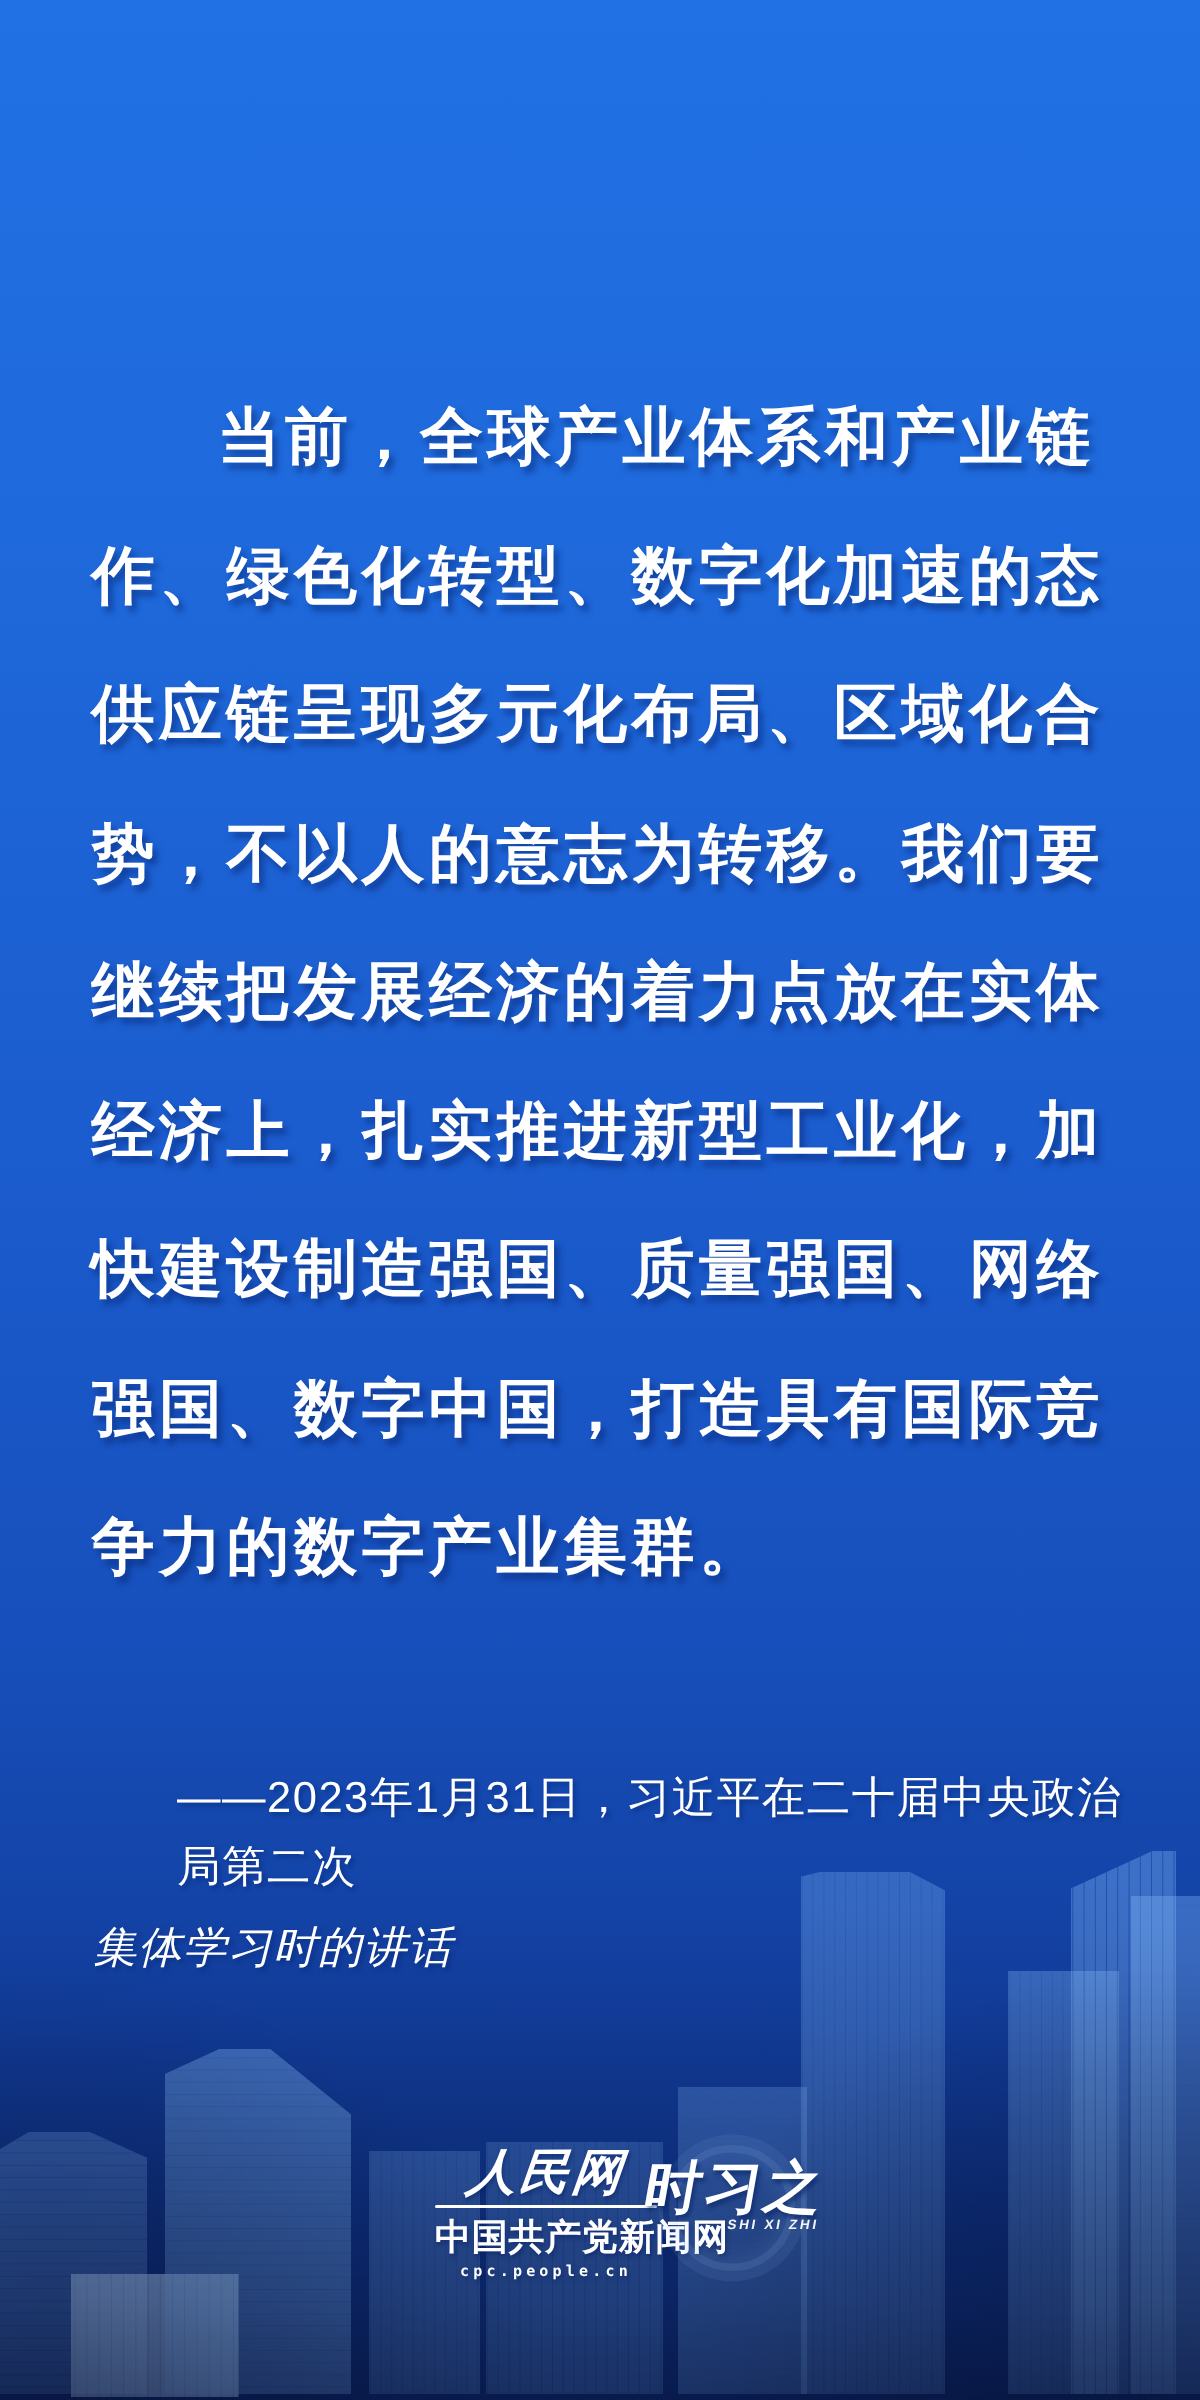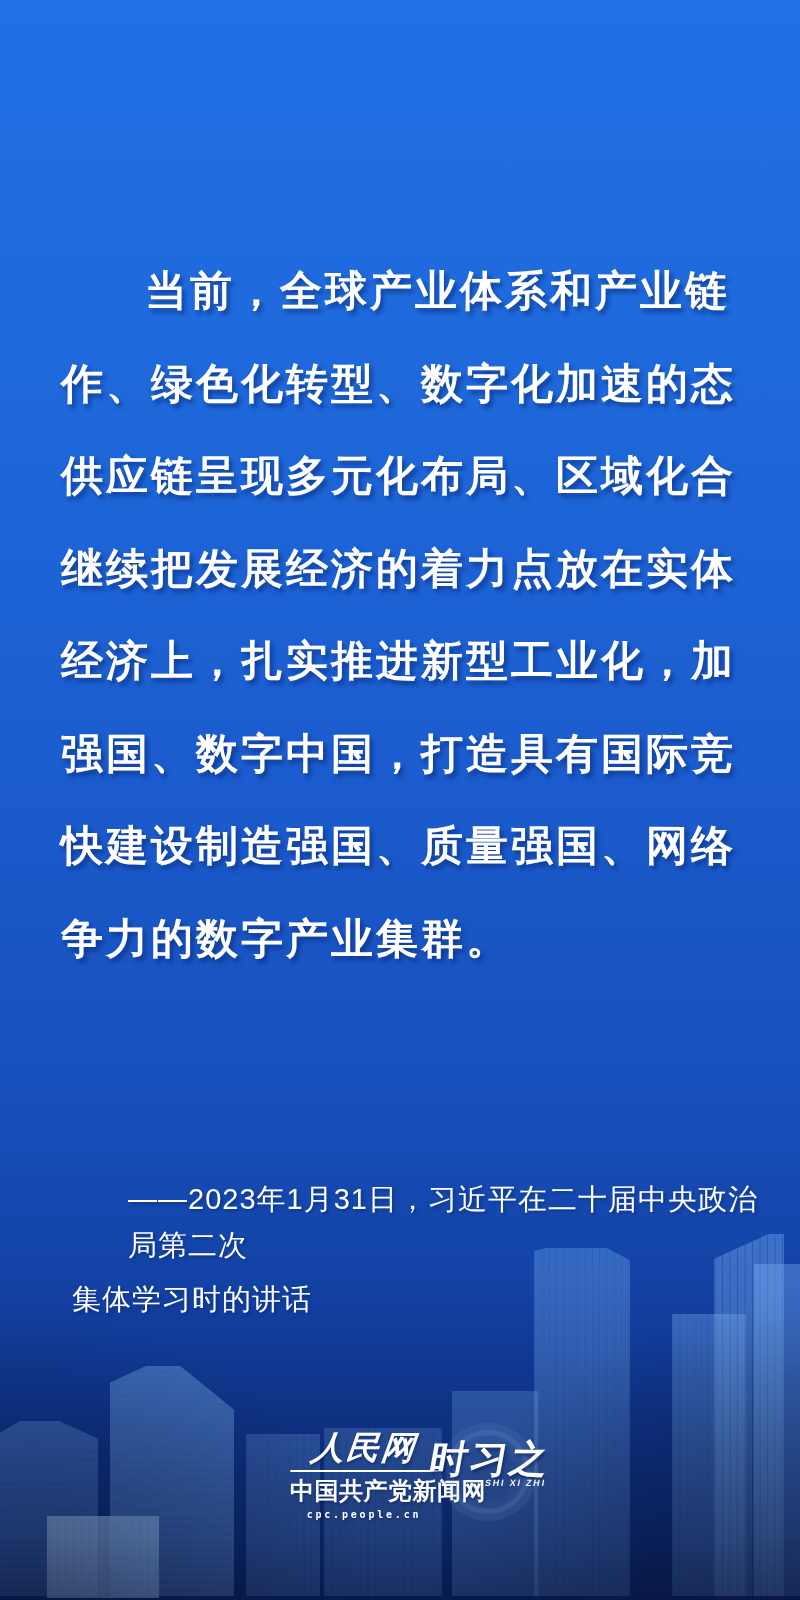--- a/index.html
+++ b/index.html
@@ -34,27 +34,27 @@
   .quote {
     position:absolute; left:61px; top:245px; width:690px;
     color:#ffffff; font-weight:bold; font-size:42px;
     letter-spacing:3px;
     text-shadow:3px 4px 4px rgba(6,35,110,.55);
   }
   .quote-line { height:92.5px; line-height:92.5px; white-space:nowrap; }
   .quote-line:first-child { text-indent:2em; }
   
   .attribution {
-    position:absolute; left:72px; top:1176px; width:700px;
+    position:absolute; left:62px; top:1176px; width:700px;
     color:#ffffff; font-size:29px; font-weight:500;
     letter-spacing:1px; line-height:46px;
     text-shadow:2px 2px 3px rgba(6,35,110,.5);
   }
   .attr-line1 { padding-left:56px; }
-  .attr-line2 { margin-top:8px; }
+  .attr-line2 { margin-top:8px;font-style:italic; }
   
   .people-logo {
     position:absolute; left:290px; top:1428px; width:148px;
     color:#ffffff; text-align:center;
     text-shadow:1px 2px 3px rgba(6,30,95,.5);
   }
   .people-calligraphy {
     font-size:33px; font-weight:bold; font-style:italic;
     letter-spacing:2px; transform:skewX(-6deg);
     line-height:40px; white-space:nowrap;
@@ -105,24 +105,25 @@
     <div class="tower win-h" style="left:708px; width:70px; height:362px; opacity:.65; clip-path:polygon(0 10%, 100% 0, 100% 100%, 0 100%);"></div>
     <div class="tower win-v" style="left:748px; width:52px; height:332px; opacity:.6;"></div>
   </div>
 
   <div class="vignette"></div>
 
   <div class="quote">
     <div class="quote-line">当前，全球产业体系和产业链</div>
     <div class="quote-line">作、绿色化转型、数字化加速的态</div>
     <div class="quote-line">供应链呈现多元化布局、区域化合</div>
+    <div class="quote-line">势，不以人的意志为转移。我们要</div>
     <div class="quote-line">继续把发展经济的着力点放在实体</div>
     <div class="quote-line">经济上，扎实推进新型工业化，加</div>
+    <div class="quote-line">快建设制造强国、质量强国、网络</div>
     <div class="quote-line">强国、数字中国，打造具有国际竞</div>
-    <div class="quote-line">快建设制造强国、质量强国、网络</div>
     <div class="quote-line">争力的数字产业集群。</div>
   </div>
 
   <div class="attribution">
     <div class="attr-line1">——2023年1月31日，习近平在二十届中央政治局第二次</div>
     <div class="attr-line2">集体学习时的讲话</div>
   </div>
 
   <div class="people-logo">
     <div class="people-calligraphy">人民网</div>

